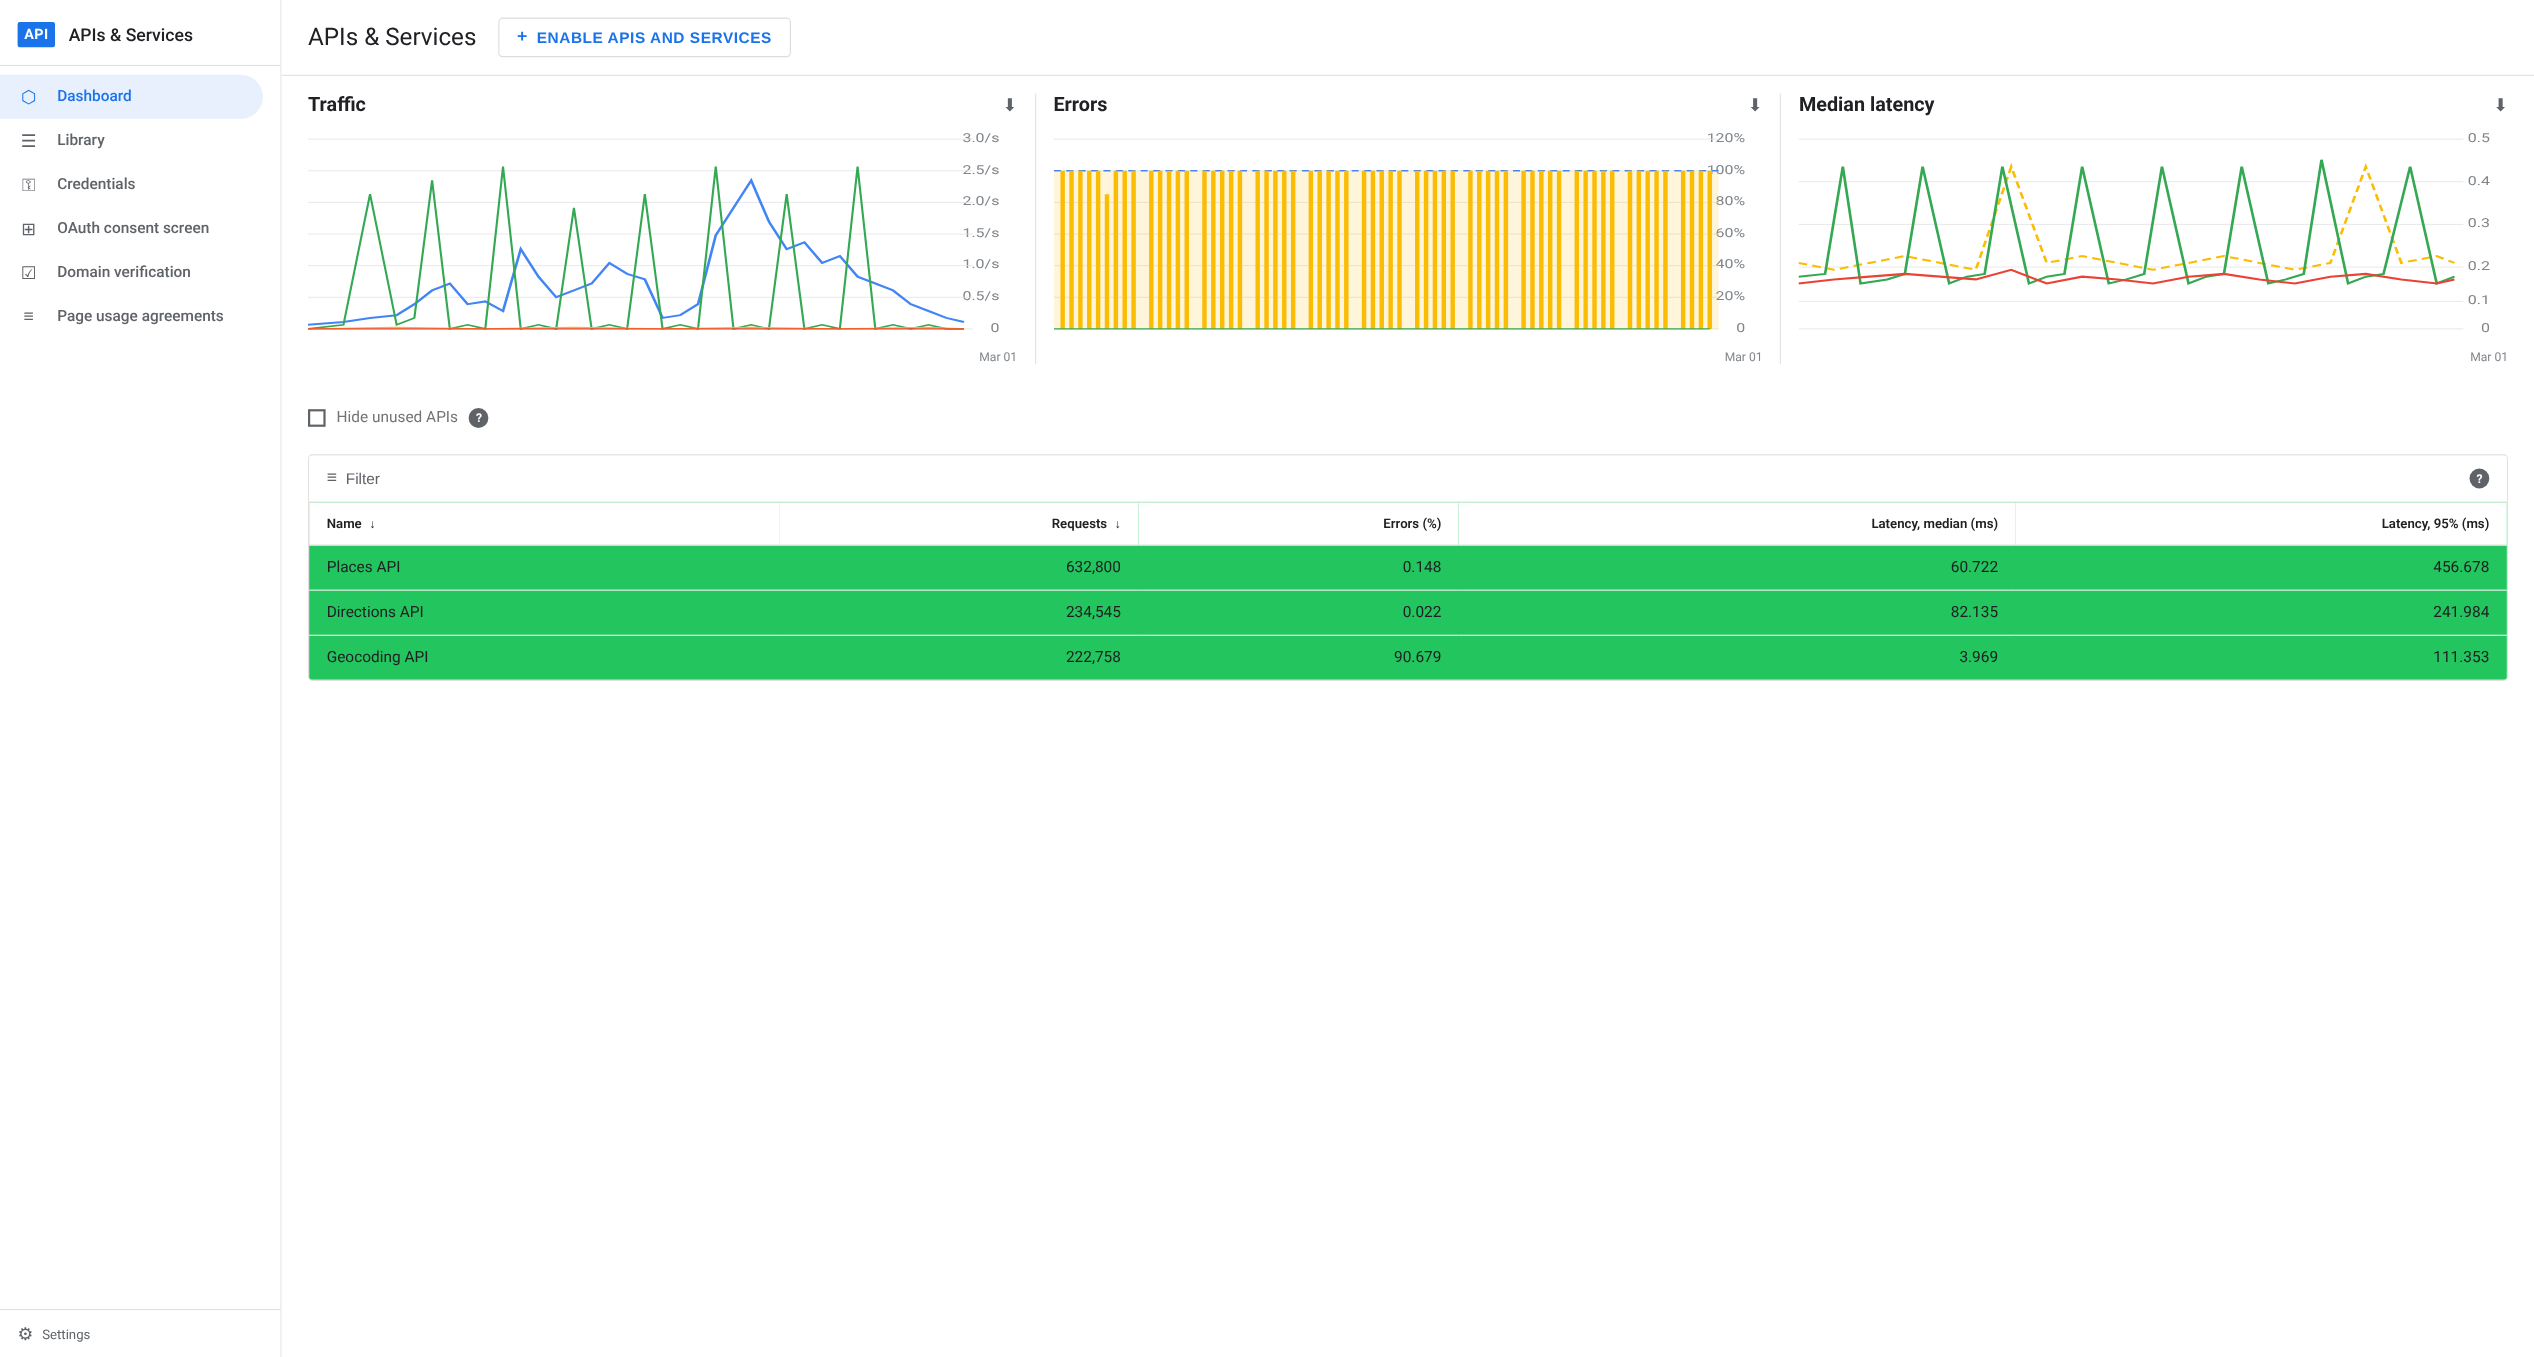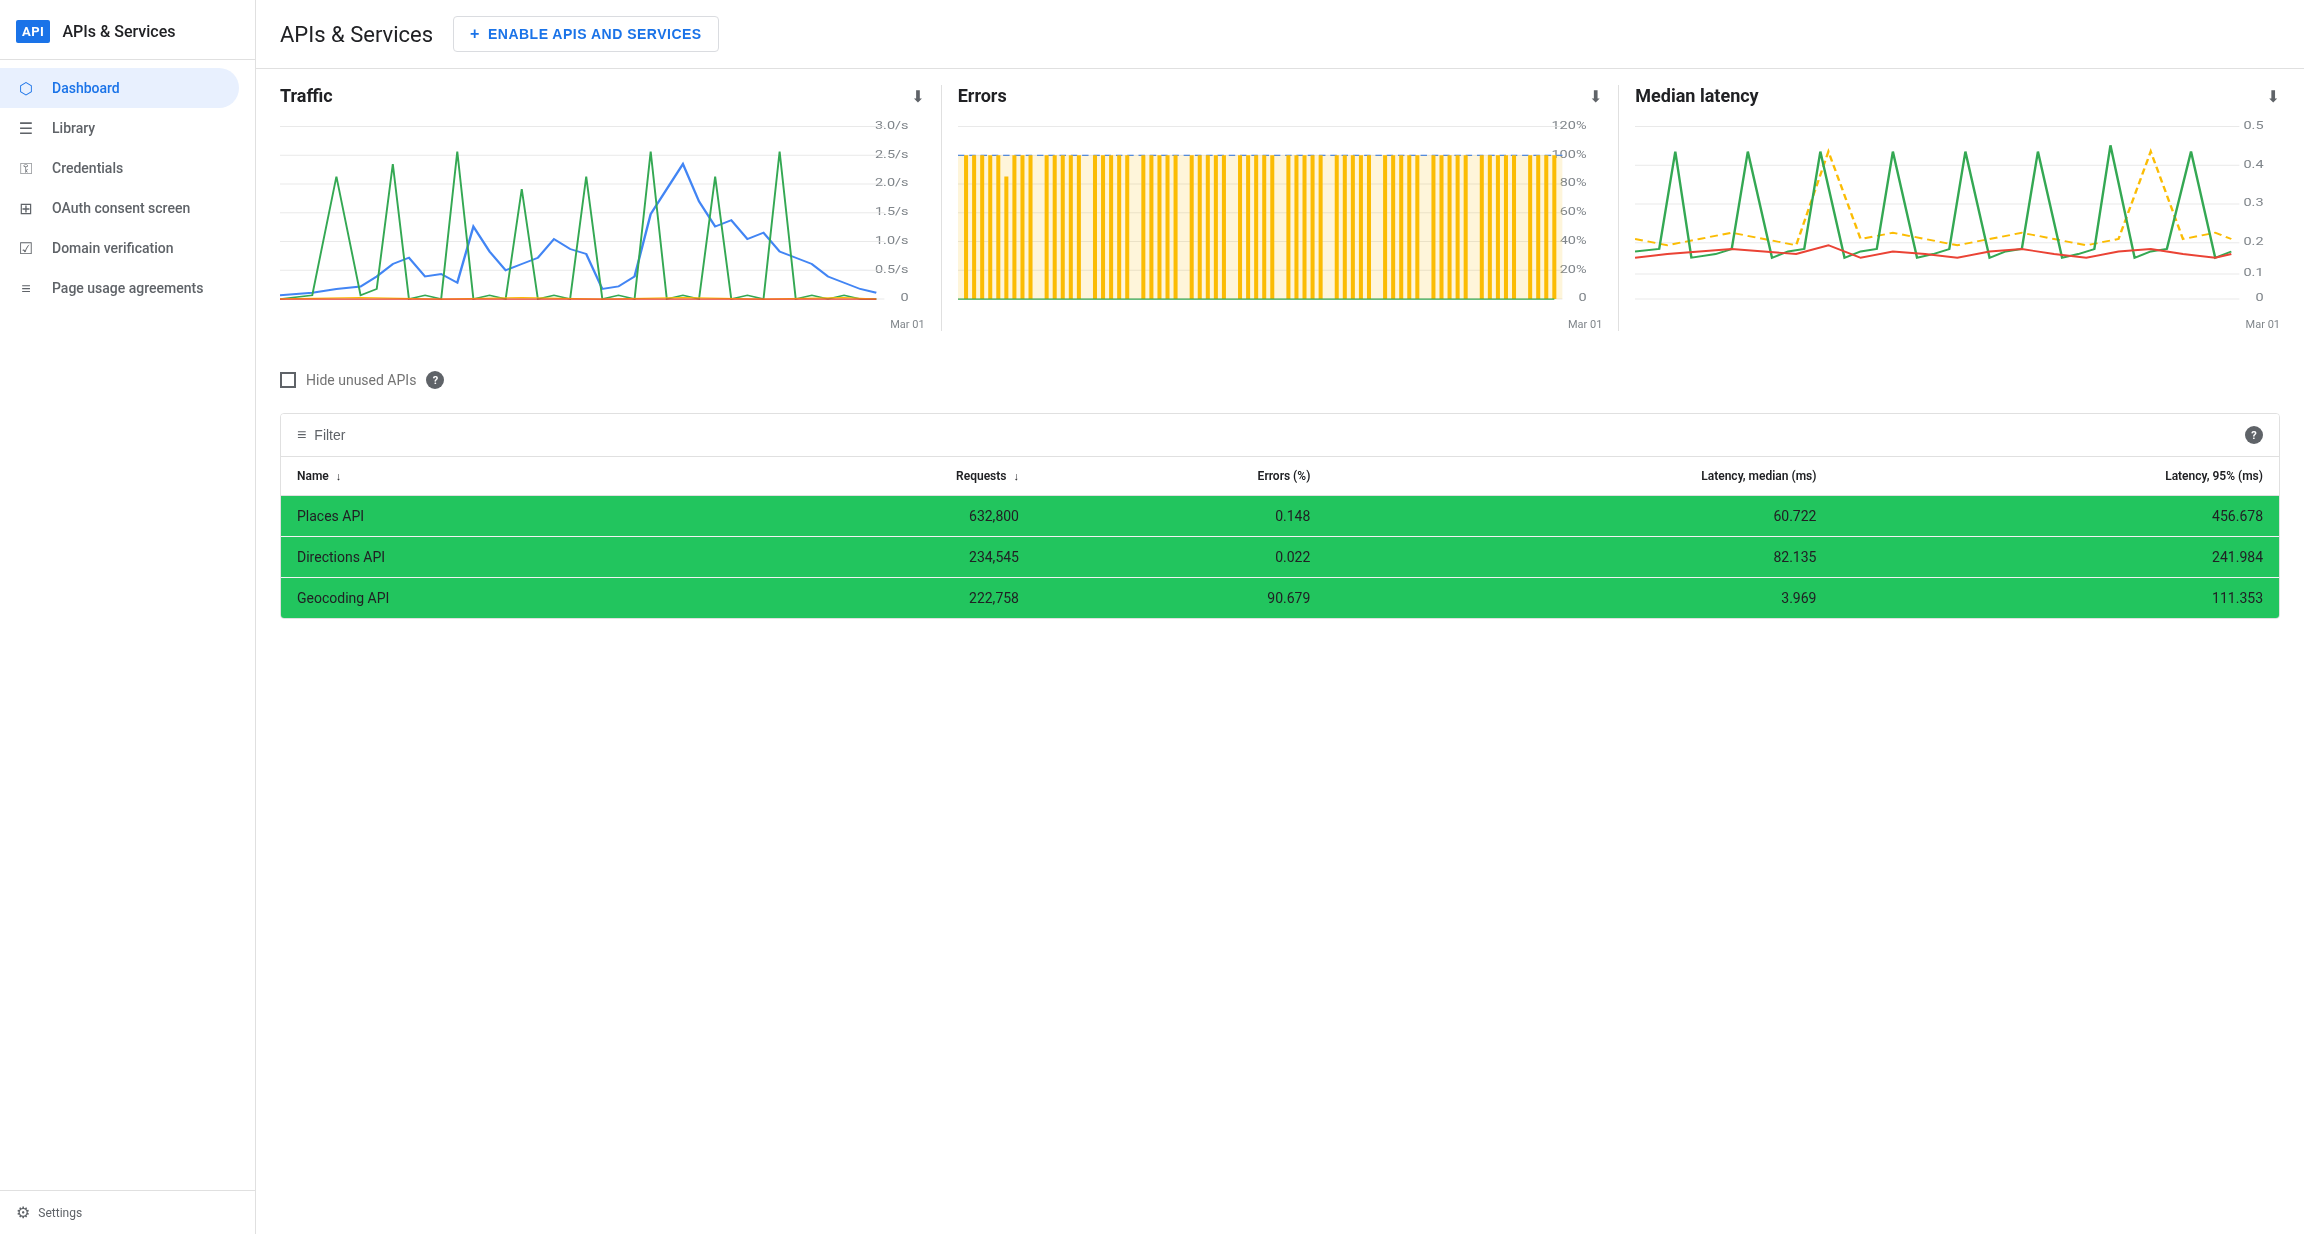--- a/index.html
+++ b/index.html
@@ -139,21 +139,21 @@
       flex: 1;
       padding: 0 16px 0 0;
       position: relative;
     }
     .chart-container:not(:last-child) {
       border-right: 1px solid #e0e0e0;
       margin-right: 16px;
     }
     .chart-header {
       display: flex;
-      align-items: flex-end;
+      align-items: center;
       justify-content: space-between;
       margin-bottom: 8px;
     }
     .chart-title {
       font-size: 18px;
       font-weight: 700;
       color: #202124;
     }
     .download-icon {
       cursor: pointer;

